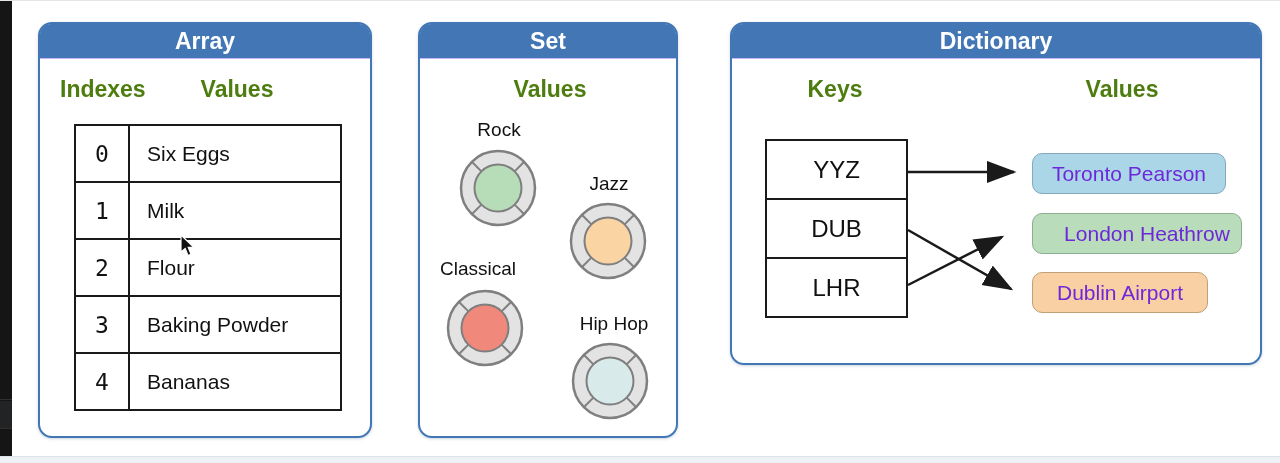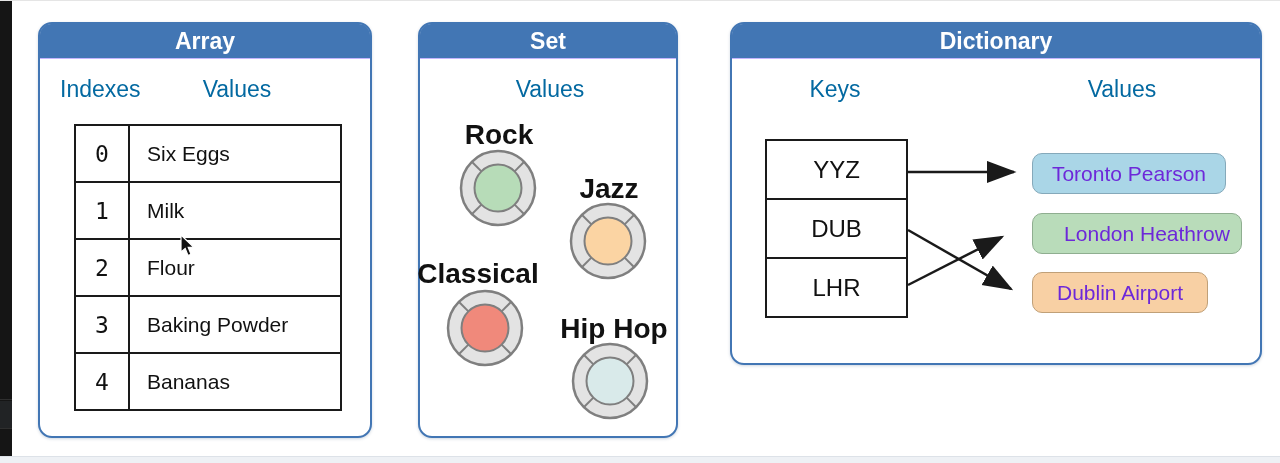--- a/index.html
+++ b/index.html
@@ -34,23 +34,23 @@
     border-radius:11px 11px 0 0;
     border-bottom:1px solid #c4b5fd;
     color:#ffffff;
     font-weight:bold;
     font-size:23px;
     text-align:center;
     line-height:34px;
   }
   .col-header {
     position:absolute;
-    font-weight:normal;
+    font-weight:bold;
     font-size:23px;
-    color:#0369a1;
+    color:#4d7c0f;
     white-space:nowrap;
   }
   .centered { transform:translateX(-50%); }
 
   
   #array-panel { left:38px; top:21px; width:334px; height:416px; }
   .array-table {
     position:absolute; left:34px; top:100px; width:268px; height:287px;
     border-collapse:collapse;
   }
@@ -63,21 +63,21 @@
   }
   .array-table td.idx {
     width:54px; text-align:center;
     font-family:"DejaVu Sans Mono","Liberation Mono",monospace;
     font-size:23px;
   }
   .array-table td.val { padding-left:17px;margin-top:12px; }
 
   
   #set-panel { left:418px; top:21px; width:260px; height:416px; }
-  .set-label { position:absolute; font-size:28px; color:#111111; white-space:nowrap; transform:translateX(-50%);font-weight:bold; }
+  .set-label { position:absolute; font-size:19px; color:#111111; white-space:nowrap; transform:translateX(-50%); }
   .vinyl { position:absolute; width:84px; height:84px; }
 
   
   #dict-panel { left:730px; top:21px; width:532px; height:343px; }
   .keys-table {
     position:absolute; left:33px; top:115px; width:143px; height:177px;
     border-collapse:collapse;
   }
   .keys-table td {
     border:2px solid #1a1a1a;

